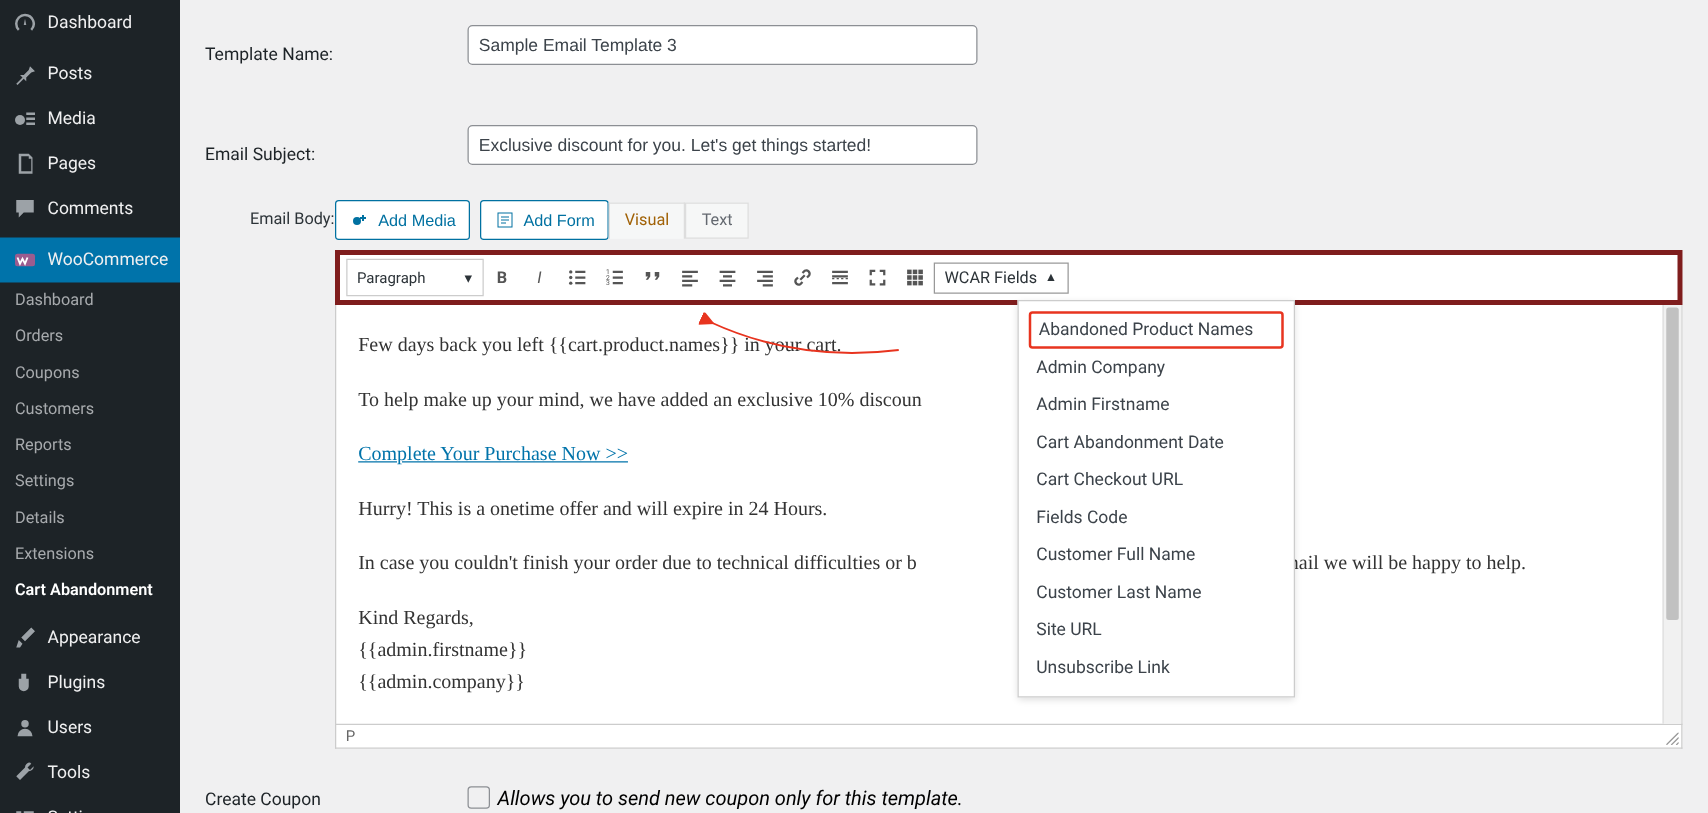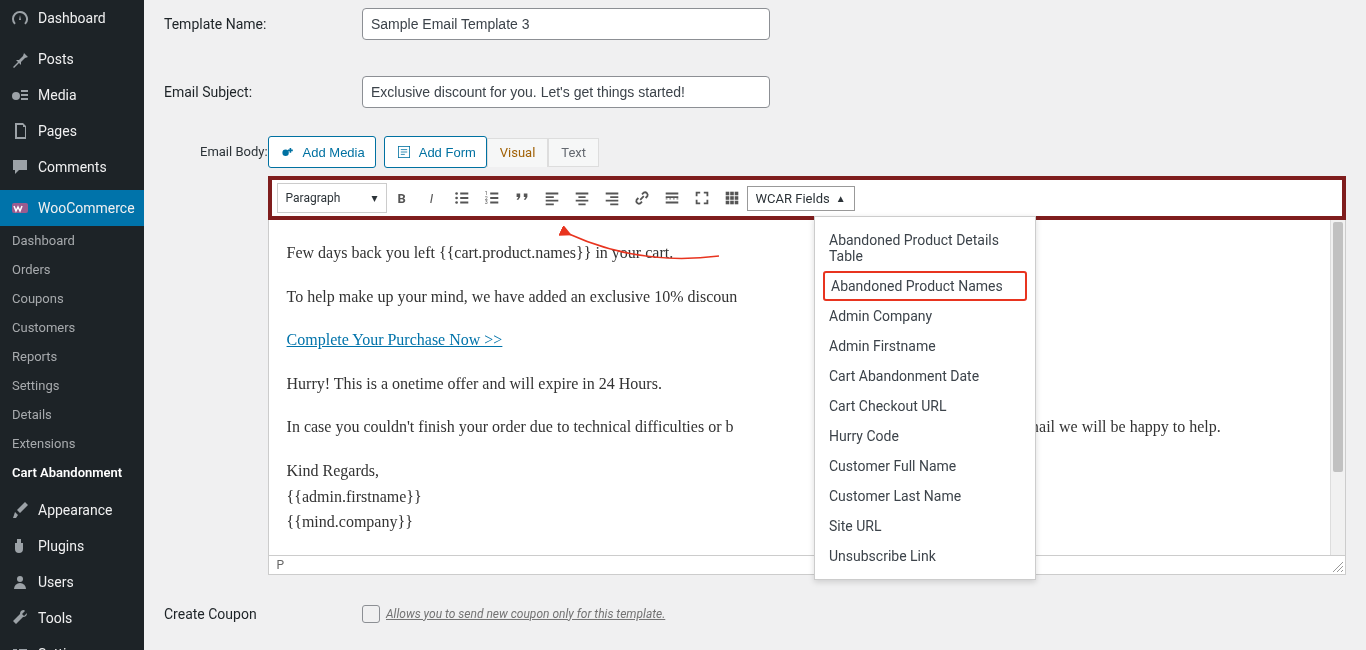--- a/index.html
+++ b/index.html
@@ -6,21 +6,21 @@
 .page { display:flex; min-height:650px; }
 .sidebar { width:144px; background:#1d2327; color:#f0f0f1; flex-shrink:0; }
 .menu-item { display:flex; align-items:center; padding:8px 10px; color:#f0f0f1; font-size:14px; cursor:pointer; }
 .menu-item .icon { width:20px; height:20px; margin-right:8px; color:#9ca2a7; display:flex; align-items:center; justify-content:center; }
 .menu-item.active { background:#0073aa; }
 .menu-item.active .icon { color:#fff; }
 .submenu-item { padding:7px 12px; color:#a7aaad; font-size:13px; cursor:pointer; }
 .submenu-item.active { color:#fff; font-weight:600; }
 .sidebar .sep { height:5px; }
 .main { flex:1; padding:0 20px 20px 20px; position:relative; }
-.row { display:flex; align-items:center; padding:8px 0 28px 0; }
+.row { display:flex; align-items:flex-end; padding:20px 0 28px 0;gap:12px; }
 .row .form-label { width:198px; font-size:14px; color:#1d2327; }
 .text-input { width:390px; height:30px; border:1px solid #8c8f94; border-radius:4px; padding:0 8px; font-size:14px; color:#3c434a; background:#fff; }
 .btn { display:inline-flex; align-items:center; padding:6px 10px; border:1px solid #0071a1; border-radius:3px; color:#0071a1; background:#fff; font-size:13px; cursor:pointer; }
 .btn + .btn { margin-left:8px; }
 .btn .bicon { width:18px;height:18px;margin-right:6px;display:inline-flex;align-items:center;justify-content:center;color:#0071a1; }
 .tabs { float:right; display:flex; }
 .tab { padding:6px 12px; border:1px solid #ddd; font-size:13px; cursor:pointer; background:#f6f7f7; color:#646970; }
 .tab.active { background:#f6f7f7; color:#a16207; border-bottom:none; }
 .editor-wrap { margin-top:8px; }
 .toolbar { display:flex; align-items:center; border:4px solid #7f1d1d; background:#fff; height:36px; padding:0 5px; position:relative; }
@@ -33,21 +33,21 @@
 .dd-item.hl { border:2px solid #e8341f; border-radius:3px; margin:0 8px; padding:5px 6px; }
 .editor-body { border:1px solid #ccc; border-top:none; background:#fff; padding:20px 18px; min-height:290px; font-family:Georgia,"Times New Roman",serif; font-size:16px; line-height:1.6; color:#333; position:relative; }
 .editor-body p { margin:0 0 18px 0; }
 .editor-body a { color:#0073aa; }
 .status-p { border:1px solid #ccc; border-top:none; background:#fff; padding:2px 8px; font-size:12px; color:#666; position:relative; }
 .resize { position:absolute; right:2px; bottom:2px; width:10px; height:10px; }
 .scrollbar { position:absolute; right:0; top:0; bottom:0; width:14px; background:#f1f1f1; border-left:1px solid #ddd; }
 .scroll-thumb { position:absolute; left:2px; right:2px; top:2px; height:250px; background:#c1c1c1; border-radius:2px; }
 .arrow-svg { position:absolute; z-index:11; pointer-events:none; }
 .checkbox { width:16px; height:16px; border:1px solid #8c8f94; border-radius:3px; margin-right:6px; flex-shrink:0; }
-.cred { font-style:italic; font-size:12px; color:#737373;text-decoration:underline; }
+.cred { font-style:italic; font-size:16px; color:#000000; }
 .body-row { display:flex; align-items:flex-start; }
 .body-row .form-label { padding-top:8px;margin-left:36px; }
 .body-right { flex:1; }
 </style>
 </head>
 <body>
 
 <div class="page">
   <div class="sidebar">
     <div class="menu-item">
@@ -272,27 +272,26 @@
                   <rect x="8" y="13" width="4" height="4"></rect>
                   <rect x="13" y="13" width="4" height="4"></rect>
                 </svg>
               </div>
             <div class="wcar-btn">
                 <span>WCAR Fields</span>
                 <span class="arrow">▲</span>
               </div>
 
             <div class="dropdown">
-              <div class="dd-item">Abandoned Product Details Table</div>
               <div class="dd-item hl">Abandoned Product Names</div>
               <div class="dd-item">Admin Company</div>
               <div class="dd-item">Admin Firstname</div>
               <div class="dd-item">Cart Abandonment Date</div>
               <div class="dd-item">Cart Checkout URL</div>
-              <div class="dd-item">Hurry Code</div>
+              <div class="dd-item">Fields Code</div>
               <div class="dd-item">Customer Full Name</div>
               <div class="dd-item">Customer Last Name</div>
               <div class="dd-item">Site URL</div>
               <div class="dd-item">Unsubscribe Link</div>
             </div>
           </div>
 
           <div class="editor-body">
             <svg class="arrow-svg" style="left:290px;top:6px;width:170px;height:40px;">
                 <defs>
@@ -305,21 +304,21 @@
             <div class="scrollbar">
                 <div class="scroll-thumb"></div>
               </div>
             <p><span>Few days back you left </span><span>{{cart.product.names}}</span><span> in your cart.</span></p>
             <p><span>To help make up your mind, we have added an exclusive 10% discoun</span><span style="display:inline-block;width:220px;"></span><span>your cart.</span></p>
             <p><a href="#">Complete Your Purchase Now &gt;&gt;</a></p>
             <p>Hurry! This is a onetime offer and will expire in 24 Hours.</p>
             <p><span>In case you couldn't finish your order due to technical difficulties or b</span><span style="display:inline-block;width:218px;"></span><span>ply to this email we will be happy to help.</span></p>
             <p style="margin:0">Kind Regards,</p>
             <p style="margin:0">{{admin.firstname}}</p>
-            <p style="margin:0">{{mind.company}}</p>
+            <p style="margin:0">{{admin.company}}</p>
           </div>
           <div class="status-p"><span>P</span><svg class="resize" viewBox="0 0 10 10">
                 <path d="M0 10L10 0M4 10L10 4M8 10L10 8" stroke="#999"></path>
               </svg></div>
         </div>
       </div>
     </div>
 
     <div class="row" style="padding-top:30px;">
       <div class="form-label">Create Coupon</div>

